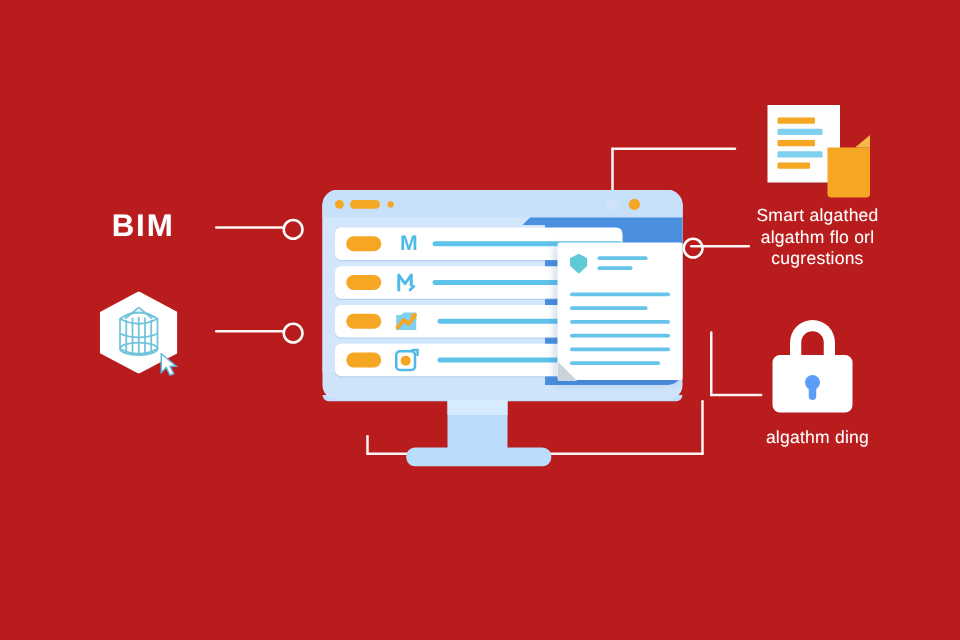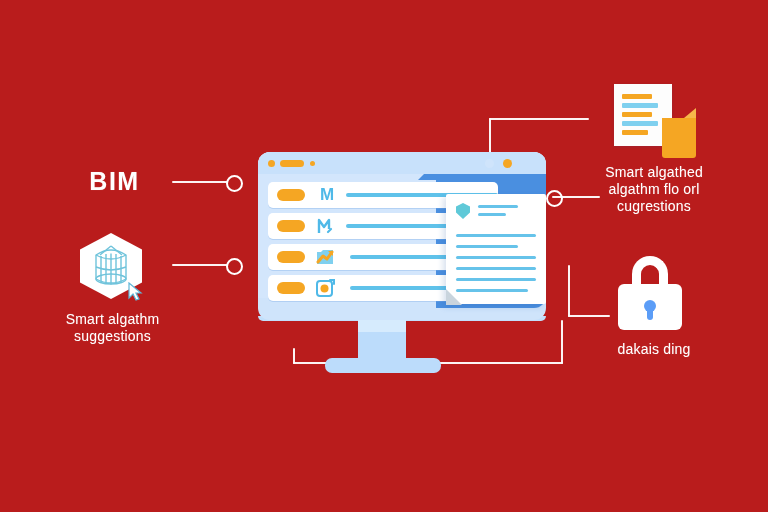--- a/index.html
+++ b/index.html
@@ -298,24 +298,20 @@
         <path d="M31 13 L42 22"></path>
       </g>
     </svg>
   </div>
   <div style="position:absolute; left:128px; top:282px;">
     <svg width="16" height="20" viewBox="0 0 16 20">
       <path d="M1 1 L1 16 L5 12 L8 18 L11 17 L8 11 L13 11 Z" fill="#ffffff" stroke="#5fb6d8" stroke-width="1.2"></path>
     </svg>
   </div>
 
-  <div class="label" style="left:40px; top:311px; width:145px;">
-    <span class="sm">Smart algathm</span>
-    <span class="sm">suggestions</span>
-  </div>
 
   <div class="deskline"></div>
   <div class="neck"></div>
   <div class="neck-sheen"></div>
   <div class="base"></div>
 
   <div id="monitor">
     <div class="screen-body"></div>
     <div class="screen-inner"></div>
 
@@ -401,16 +397,16 @@
   </div>
 
   <div class="lockicon" style="left:618px; top:256px; width:64px; height:76px;">
     <div class="shackle"></div>
     <div class="bodybox"></div>
     <div class="keyhole"></div>
     <div class="keyslot"></div>
   </div>
 
   <div class="label" style="left:578px; top:341px; width:152px;">
-    <span class="sm">dakais ding</span>
+    <span class="sm">algathm ding</span>
   </div>
 
 </div>
 
 </body></html>

